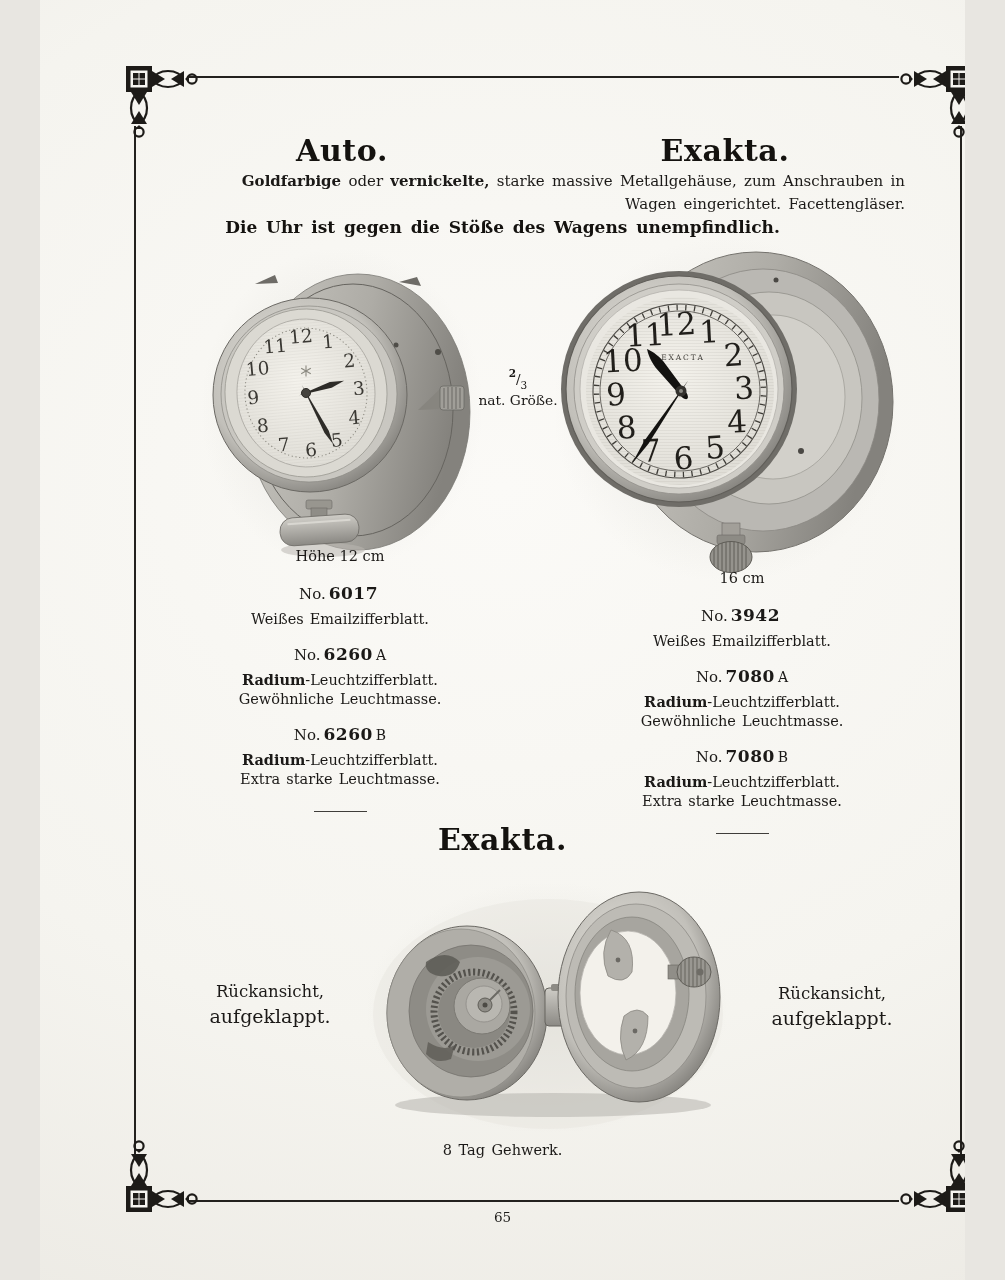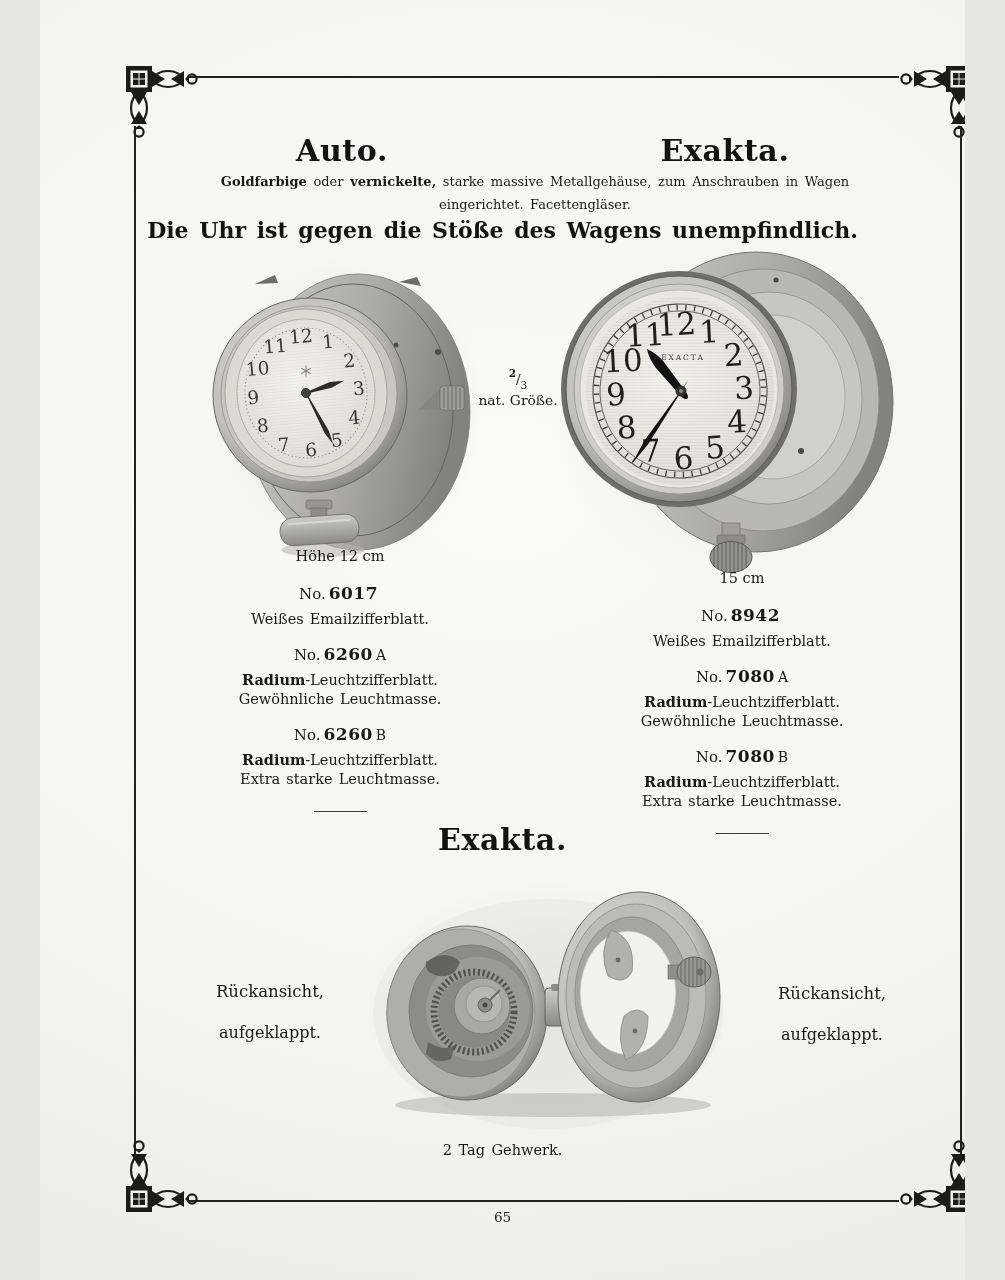--- a/index.html
+++ b/index.html
@@ -6,44 +6,44 @@
   .page{position:relative;width:925px;height:1280px;margin:0 auto;overflow:hidden;
     background:radial-gradient(1100px 900px at 50% 38%, #fbfaf7 0%, #f5f4ef 62%, #edebe5 100%);
     font-family:"DejaVu Serif", serif;color:#1b1917;}
   
   .bline{position:absolute;background:#23211e;}
   .corner{position:absolute;width:80px;height:80px;}
   .c-tr{transform:scaleX(-1);} .c-bl{transform:scaleY(-1);} .c-br{transform:scale(-1,-1);}
   
   .h-title{position:absolute;width:300px;text-align:center;font-weight:bold;font-size:30px;
     letter-spacing:.6px;color:#14120f;}
-  .desc{position:absolute;left:142px;top:170px;width:706px;text-align:center;
-    font-size:13px;line-height:23px;word-spacing:2.5px;}
+  .desc{position:absolute;left:159px;top:170px;width:706px;text-align:right;
+    font-size:15px;line-height:23px;word-spacing:2.5px;}
   .subtitle{position:absolute;left:0;right:0;top:217px;text-align:center;font-weight:bold;
-    font-size:22px;word-spacing:3px;color:#14120f;}
+    font-size:17px;word-spacing:3px;color:#14120f;}
   
   .scale{position:absolute;left:428px;top:368px;width:100px;text-align:center;font-size:13.5px;}
   .scale sup{font-size:10.5px;font-weight:bold;position:relative;top:-1px;}
   .scale sub{font-size:10.5px;position:relative;top:2px;}
   .scale .stext{margin-top:3px;font-size:13.8px;}
   
   .pcol{position:absolute;width:300px;text-align:center;}
   .psize{font-size:14.5px;margin-bottom:19px;}
   .pitem{margin-bottom:15px;}
   .pno{font-size:15px;margin-bottom:6px;}
   .pnum{font-size:17px;font-weight:bold;letter-spacing:.5px;margin-left:3px;}
   .pvar{font-size:14px;margin-left:3px;}
   .pline{font-size:14.5px;line-height:19px;word-spacing:1.5px;}
   .prule{width:53px;border-top:1.5px solid #3f3d3a;margin:22px auto 0;}
   
   .s2title{position:absolute;left:0;right:0;top:822px;text-align:center;font-weight:bold;
     font-size:30px;letter-spacing:.6px;color:#14120f;}
   .rview{position:absolute;width:220px;text-align:center;}
   .rview .l1{font-weight:normal;font-size:16.5px;}
-  .rview .l2{font-size:16px;margin-top:22px;}
+  .rview .l2{font-size:19px;margin-top:4px;}
   .caption{position:absolute;left:0;right:0;top:1142px;text-align:center;font-size:14.5px;word-spacing:2px;}
   .pagenum{position:absolute;left:0;right:0;top:1209px;text-align:center;font-size:13.5px;}
   .photo{position:absolute;background:radial-gradient(ellipse at 50% 50%, rgba(178,176,168,.28) 0%, rgba(178,176,168,0) 72%);}
   svg text{font-family:"DejaVu Serif", serif;}
 </style>
 </head>
 <body>
 
 <div class="page">
 
@@ -262,23 +262,23 @@
     </div>
     <div class="pitem">
       <div class="pno"><span>No.</span><b class="pnum">6260</b><span class="pvar">B</span></div>
       <div class="pline"><b>Radium</b><span>-Leuchtzifferblatt.</span></div>
       <div class="pline">Extra starke Leuchtmasse.</div>
     </div>
     <div class="prule"></div>
   </section>
 
   <section class="pcol" style="left:552px;top:570px;">
-    <div class="psize">15 cm</div>
-    <div class="pitem">
-      <div class="pno"><span>No.</span><b class="pnum">8942</b><span class="pvar"></span></div>
+    <div class="psize">16 cm</div>
+    <div class="pitem">
+      <div class="pno"><span>No.</span><b class="pnum">3942</b><span class="pvar"></span></div>
       <div class="pline"><b></b><span>Weißes Emailzifferblatt.</span></div>
       <div class="pline"></div>
     </div>
     <div class="pitem">
       <div class="pno"><span>No.</span><b class="pnum">7080</b><span class="pvar">A</span></div>
       <div class="pline"><b>Radium</b><span>-Leuchtzifferblatt.</span></div>
       <div class="pline">Gewöhnliche Leuchtmasse.</div>
     </div>
     <div class="pitem">
       <div class="pno"><span>No.</span><b class="pnum">7080</b><span class="pvar">B</span></div>
@@ -341,16 +341,16 @@
         <line x1="317" y1="72" x2="317" y2="104"></line>
         <line x1="321" y1="72" x2="321" y2="104"></line>
         <line x1="325" y1="72" x2="325" y2="104"></line>
         <line x1="329" y1="72" x2="329" y2="104"></line>
         <line x1="333" y1="72" x2="333" y2="104"></line>
         <line x1="337" y1="72" x2="337" y2="104"></line>
     </g>
     <circle cx="332" cy="88" r="3.5" fill="#6e6c66"></circle>
   </svg>
 
-  <div class="caption">2 Tag Gehwerk.</div>
+  <div class="caption">8 Tag Gehwerk.</div>
   <div class="pagenum">65</div>
 
 </div>
 
 </body></html>

